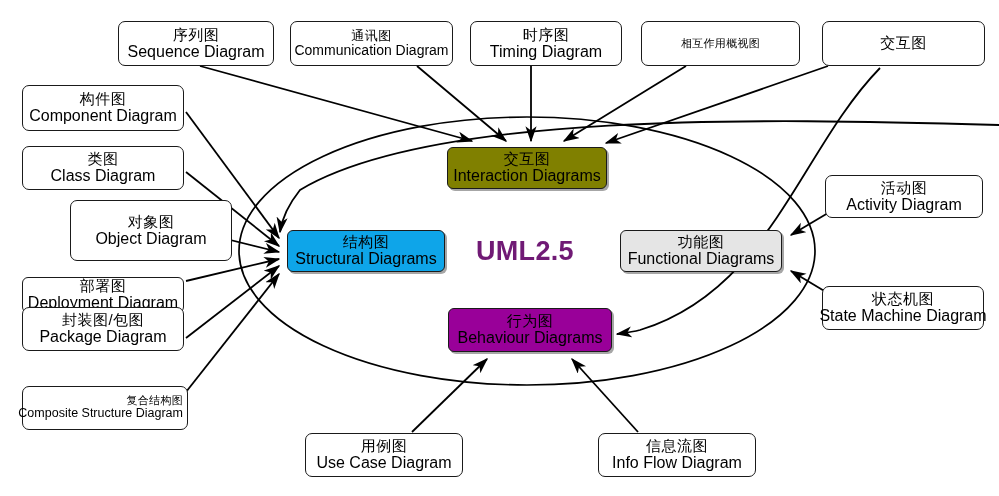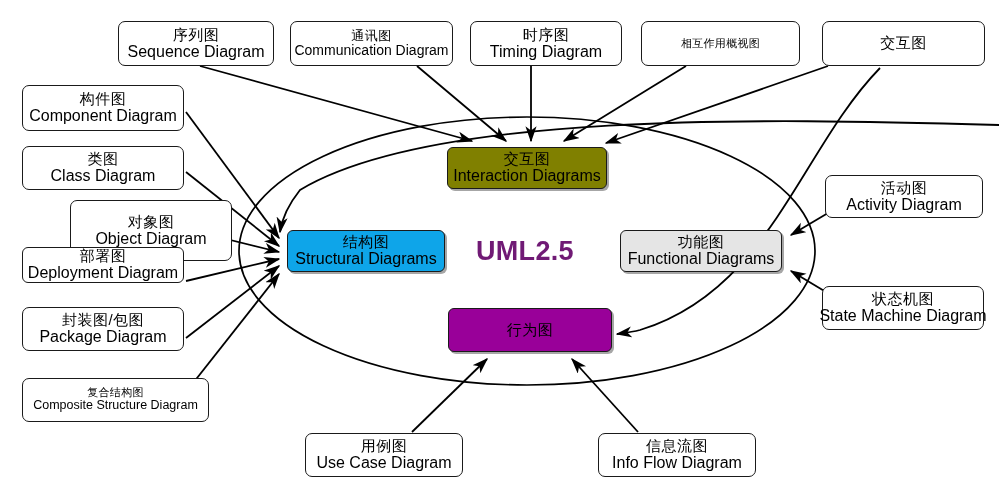--- a/index.html
+++ b/index.html
@@ -122,20 +122,21 @@
     <span class="en">Structural Diagrams</span>
   </div>
 
   <div class="node core" style="left:620px; top:230px; width:162px; height:42px; background:#e5e5e5;">
     <span class="cn">功能图</span>
     <span class="en">Functional Diagrams</span>
   </div>
 
   <div class="node core" style="left:448px; top:308px; width:164px; height:44px; background:#990099;">
     <span class="cn">行为图</span>
+    <span class="en">Behaviour Diagrams</span>
   </div>
 
   <div id="center-label" style="left:476px; top:236px;">UML2.5</div>
 
   <div class="node leaf" style="left:118px; top:21px; width:156px; height:45px;">
     <span class="cn">序列图</span>
     <span class="en">Sequence Diagram</span>
   </div>
 
   <div class="node leaf mid" style="left:290px; top:21px; width:163px; height:45px;">
@@ -164,31 +165,31 @@
   <div class="node leaf" style="left:22px; top:146px; width:162px; height:44px;">
     <span class="cn">类图</span>
     <span class="en">Class Diagram</span>
   </div>
 
   <div class="node leaf" style="left:22px; top:200px; width:162px; height:61px;margin-left:48px;">
     <span class="cn">对象图</span>
     <span class="en">Object Diagram</span>
   </div>
 
-  <div class="node leaf" style="left:22px; top:247px; width:162px; height:36px;border-radius:6px;">
+  <div class="node leaf" style="left:22px; top:277px; width:162px; height:36px;border-radius:6px;">
     <span class="cn">部署图</span>
     <span class="en">Deployment Diagram</span>
   </div>
 
   <div class="node leaf" style="left:22px; top:307px; width:162px; height:44px;">
     <span class="cn">封装图/包图</span>
     <span class="en">Package Diagram</span>
   </div>
 
-  <div class="node leaf small" style="left:22px; top:378px; width:187px; height:44px;">
+  <div class="node leaf small" style="left:22px; top:386px; width:166px; height:44px;align-items:flex-end;">
     <span class="cn">复合结构图</span>
     <span class="en">Composite Structure Diagram</span>
   </div>
 
   <div class="node leaf" style="left:825px; top:175px; width:158px; height:43px;">
     <span class="cn">活动图</span>
     <span class="en">Activity Diagram</span>
   </div>
 
   <div class="node leaf" style="left:822px; top:286px; width:162px; height:44px;">

